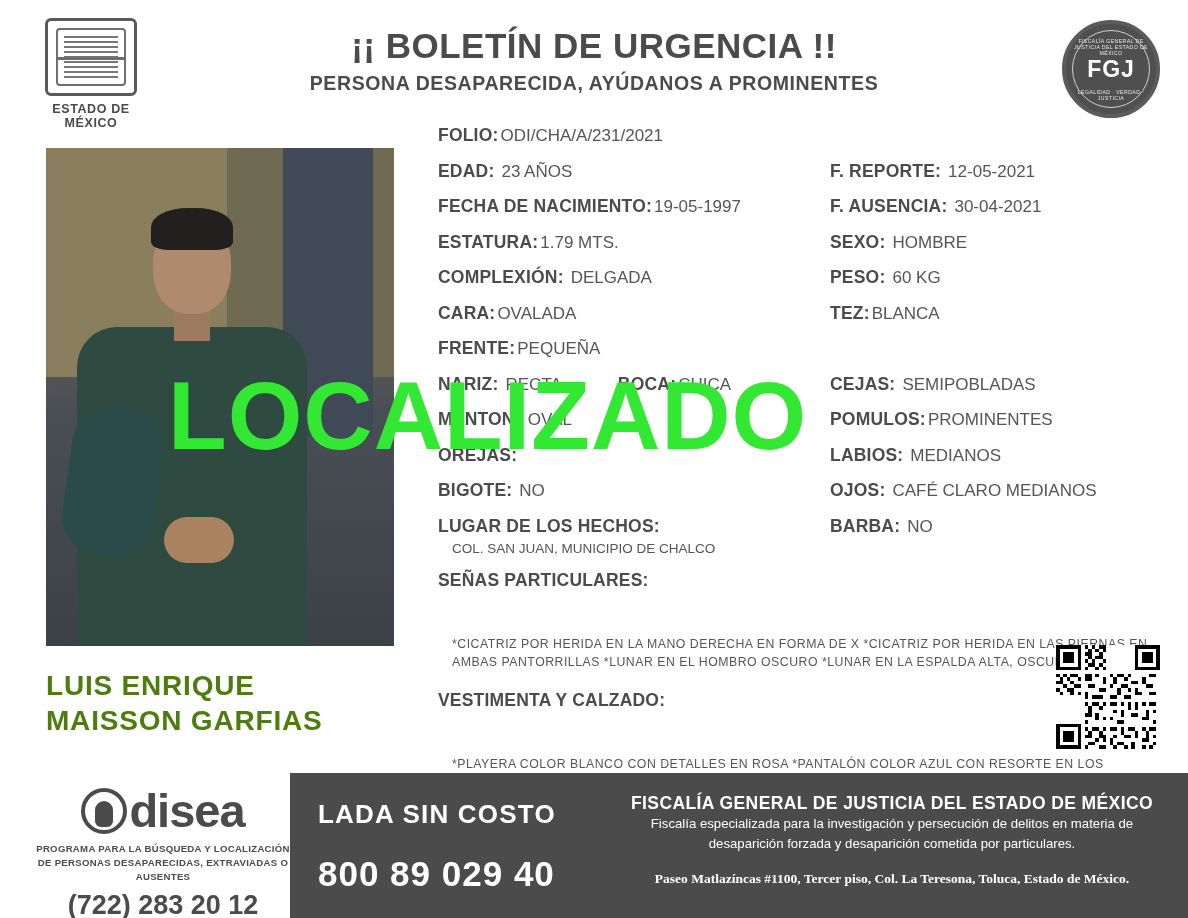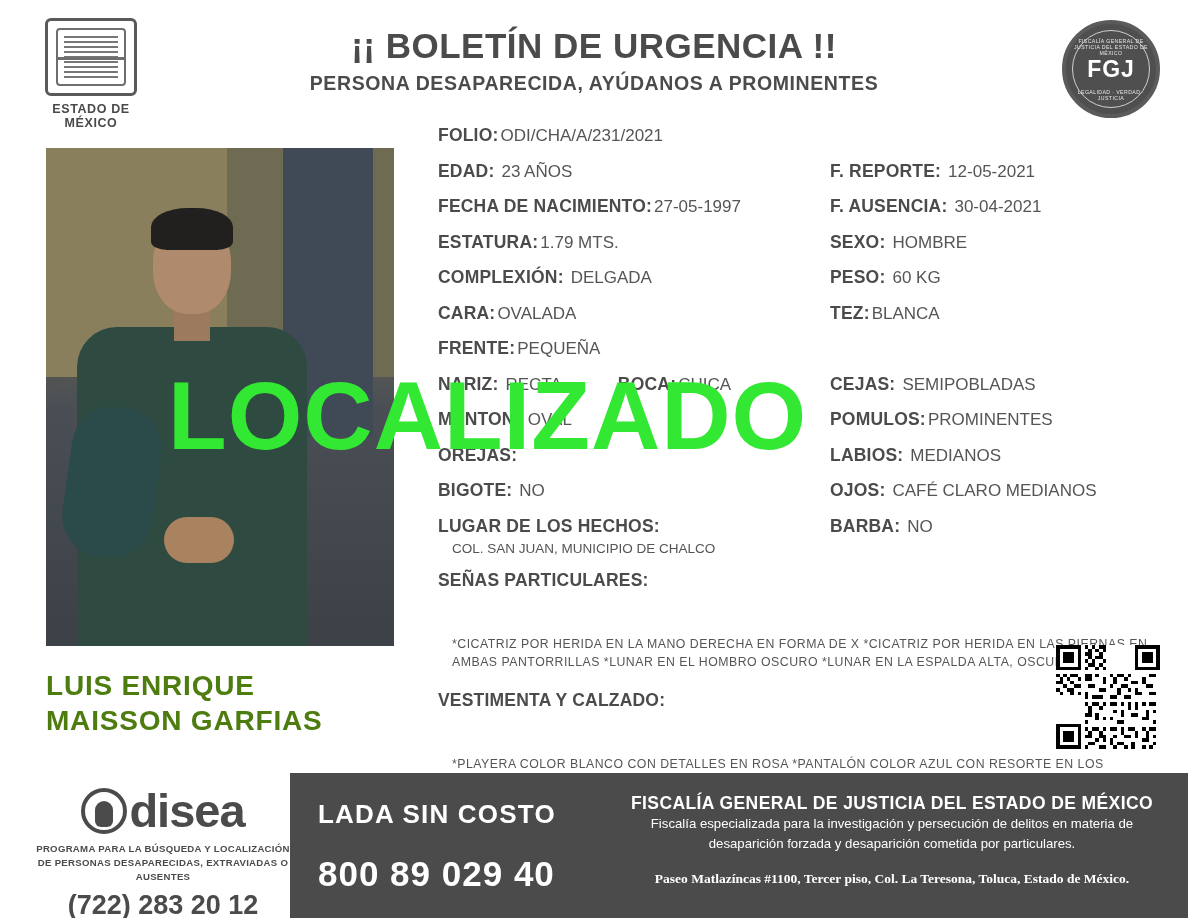--- a/index.html
+++ b/index.html
@@ -282,21 +282,21 @@
       </div>
       <div class="col-right">
         <span class="lbl">F. REPORTE:</span>
         <span class="val">12-05-2021</span>
       </div>
     </div>
 
     <div class="row">
       <div class="col-left">
         <span class="lbl">FECHA DE NACIMIENTO:</span>
-        <span class="val tight">27-05-1997</span>
+        <span class="val tight">19-05-1997</span>
       </div>
       <div class="col-right">
         <span class="lbl">F. AUSENCIA:</span>
         <span class="val">30-04-2021</span>
       </div>
     </div>
 
     <div class="row">
       <div class="col-left">
         <span class="lbl">ESTATURA:</span>

